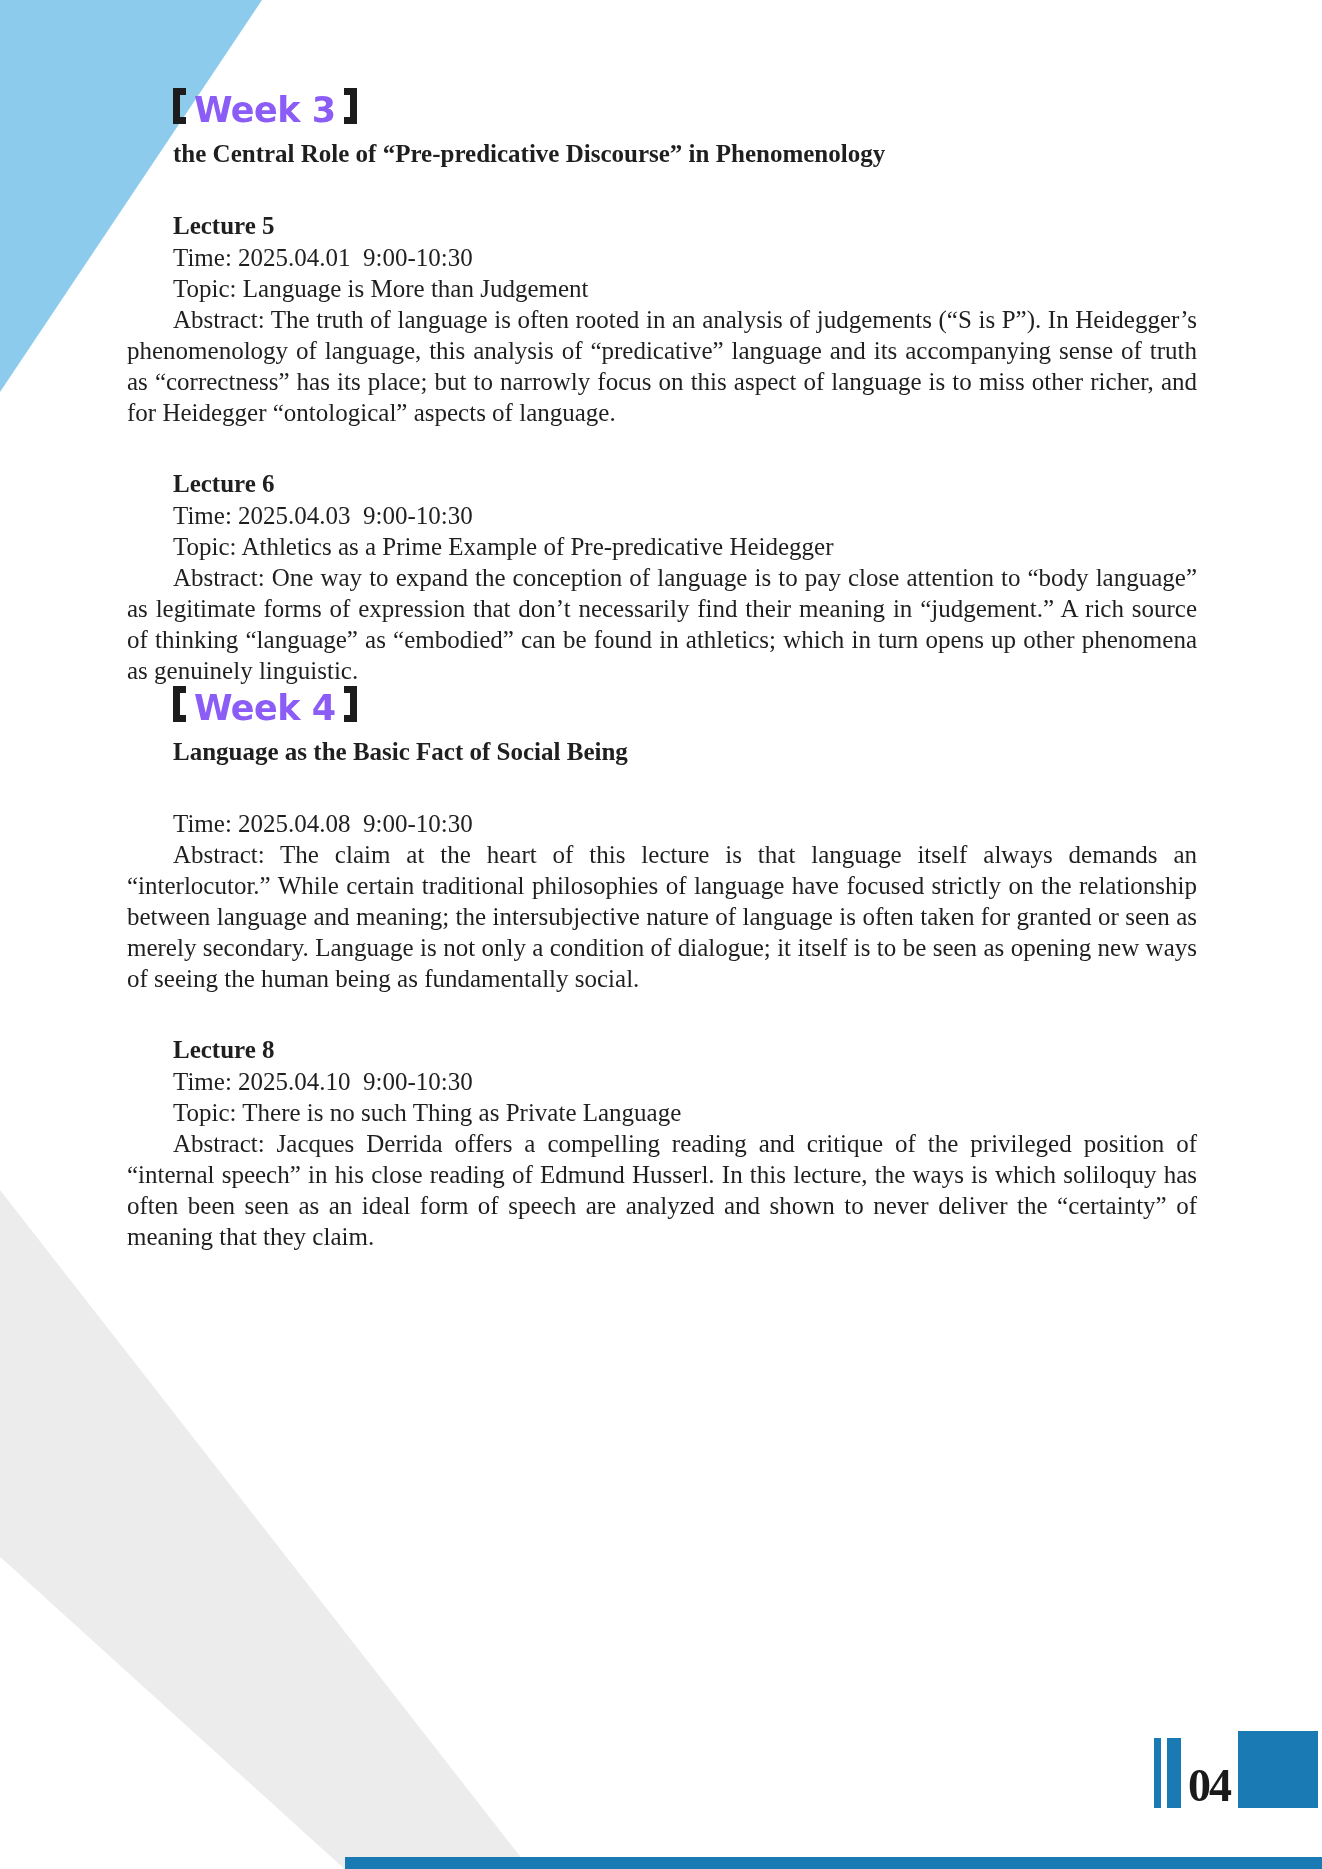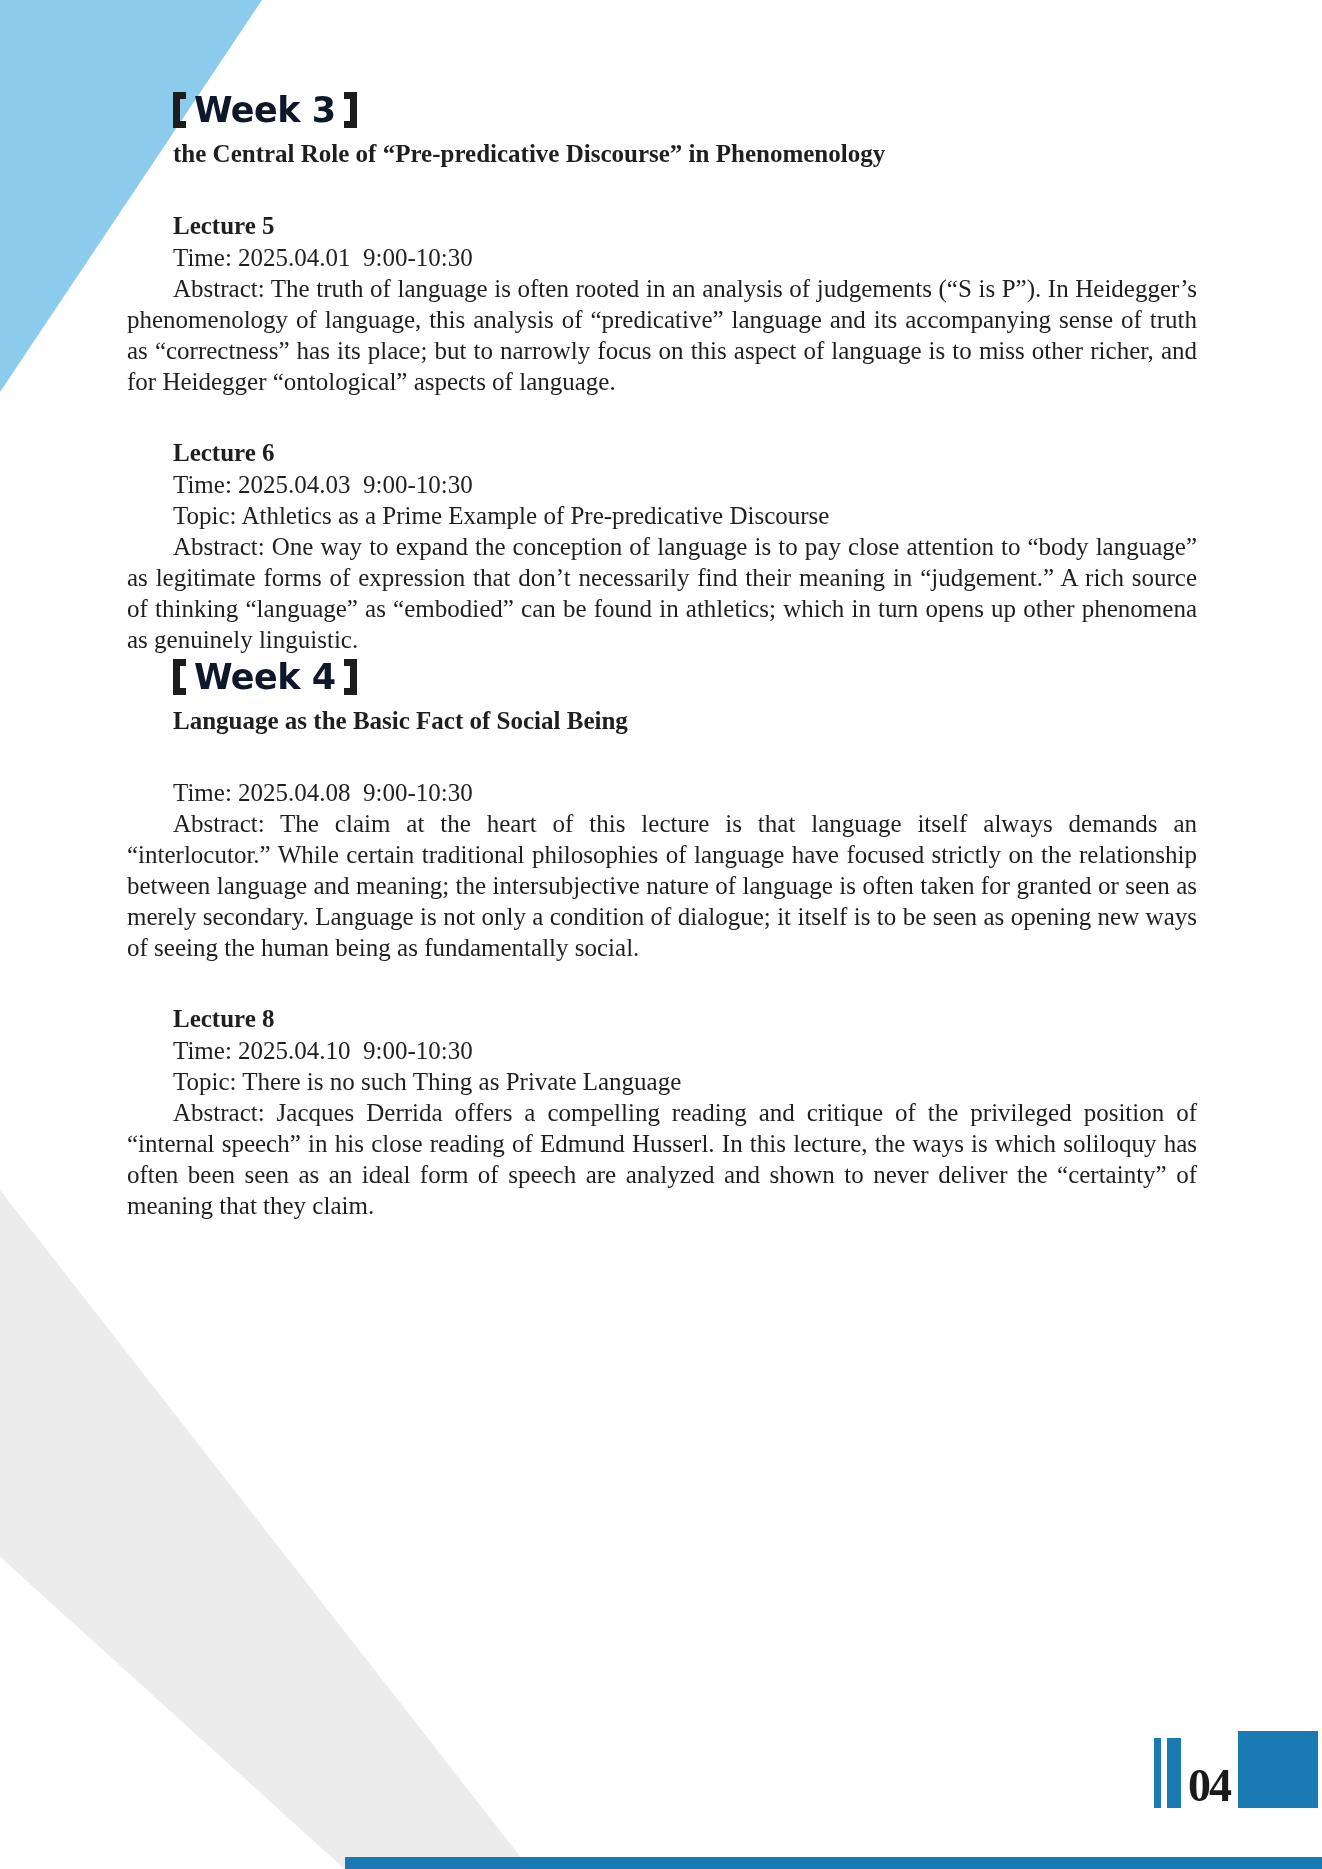--- a/index.html
+++ b/index.html
@@ -24,22 +24,22 @@
     background:#1a7ab3;z-index:3;
   }
   
   .content{
     position:absolute;left:127px;top:88px;width:1070px;
   }
   .week-heading{
     margin:0 0 6px 46px;
     font-family:"DejaVu Sans", sans-serif;
     font-weight:bold;font-size:35px;line-height:44px;
-    letter-spacing:-0.5px;color:#0f172a;
-    display:flex;align-items:center;
+    letter-spacing:-0.5px;color:#8b5cf6;
+    display:flex;
   }
   .bracket{
     display:inline-block;box-sizing:border-box;
     width:13px;height:36px;border:7px solid #1c1c1c;
     flex:0 0 auto;
   }
   .bracket.left{border-right:0;margin-right:8px;}
   .bracket.right{border-left:0;margin-left:8px;}
   .week-subtitle{
     margin:0 0 0 46px;
@@ -91,27 +91,28 @@
       <h1 class="week-heading">
         <span class="bracket left"></span>
         <span>Week 3</span>
         <span class="bracket right"></span>
       </h1>
       <h2 class="week-subtitle">the Central Role of “Pre-predicative Discourse” in Phenomenology</h2>
 
       <article class="lecture">
         <h3 class="lecture-title">Lecture 5</h3>
         <p class="meta">Time: 2025.04.01  9:00-10:30</p>
+        <p class="meta">Topic: Language is More than Judgement</p>
         <p class="abstract">Abstract: The truth of language is often rooted in an analysis of judgements (“S is P”). In Heidegger’s phenomenology of language, this analysis of “predicative” language and its accompanying sense of truth as “correctness” has its place; but to narrowly focus on this aspect of language is to miss other richer, and for Heidegger “ontological” aspects of language.</p>
       </article>
 
       <article class="lecture">
         <h3 class="lecture-title">Lecture 6</h3>
         <p class="meta">Time: 2025.04.03  9:00-10:30</p>
-        <p class="meta">Topic: Athletics as a Prime Example of Pre-predicative Discourse</p>
+        <p class="meta">Topic: Athletics as a Prime Example of Pre-predicative Heidegger</p>
         <p class="abstract">Abstract: One way to expand the conception of language is to pay close attention to “body language” as legitimate forms of expression that don’t necessarily find their meaning in “judgement.” A rich source of thinking “language” as “embodied” can be found in athletics; which in turn opens up other phenomena as genuinely linguistic.</p>
       </article>
     </section>
 
     <section class="week week-4">
       <h1 class="week-heading">
         <span class="bracket left"></span>
         <span>Week 4</span>
         <span class="bracket right"></span>
       </h1>

